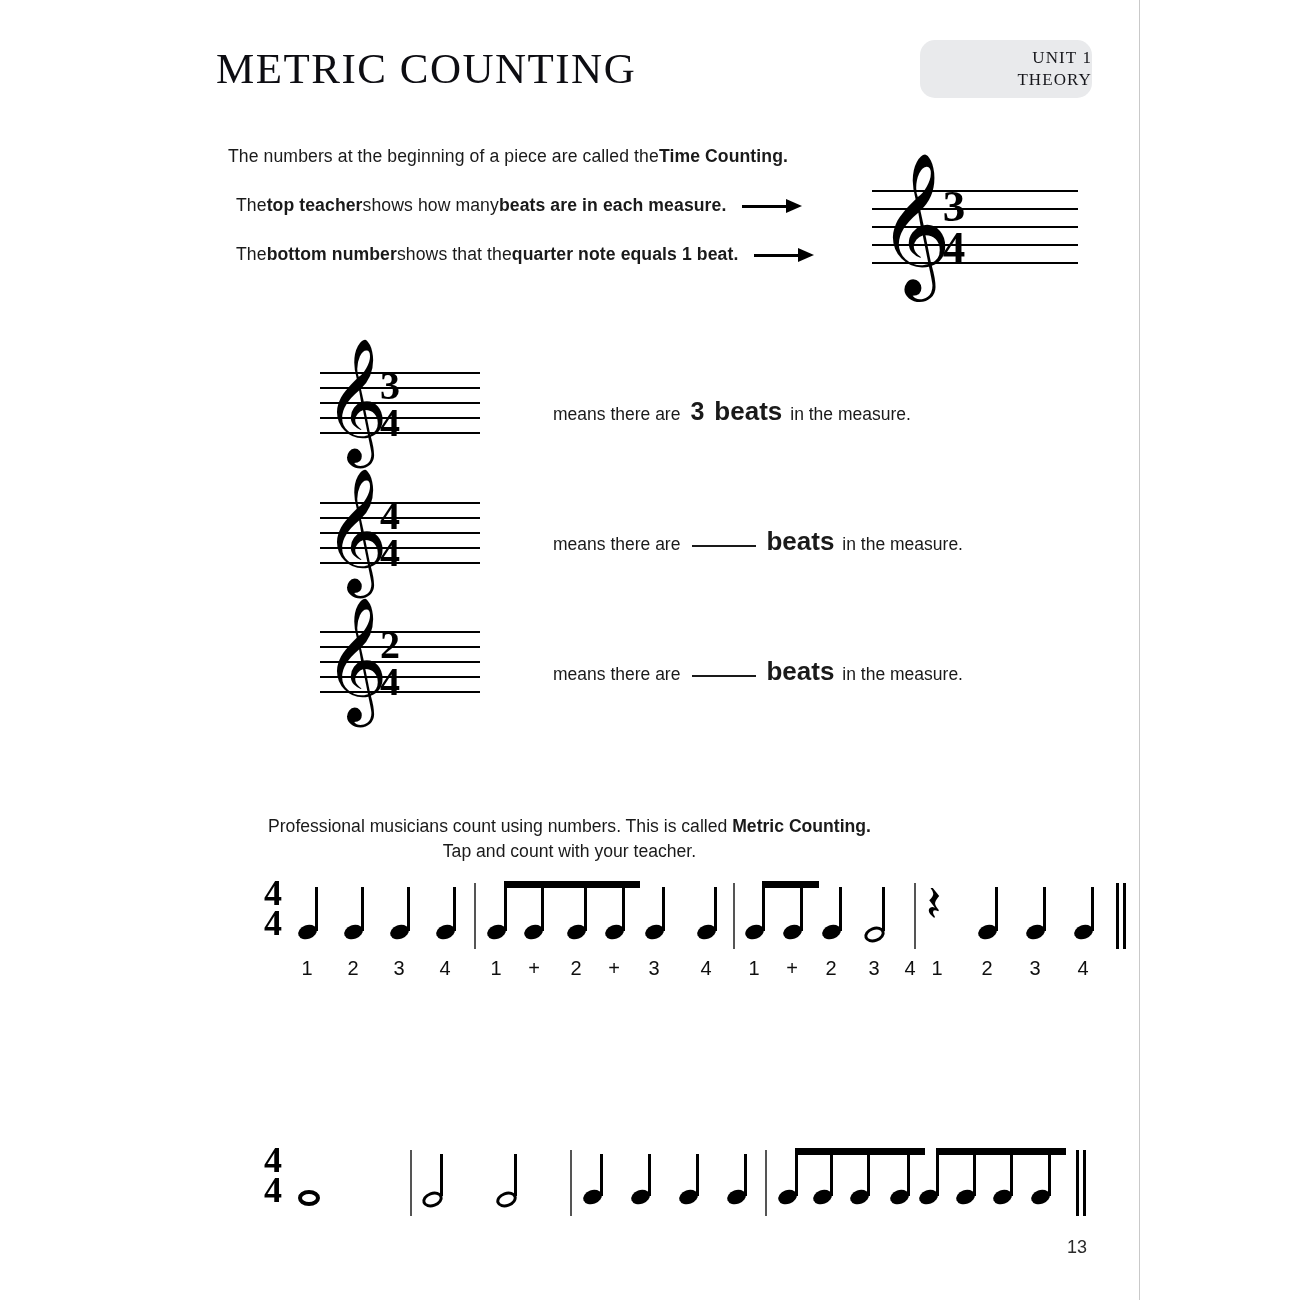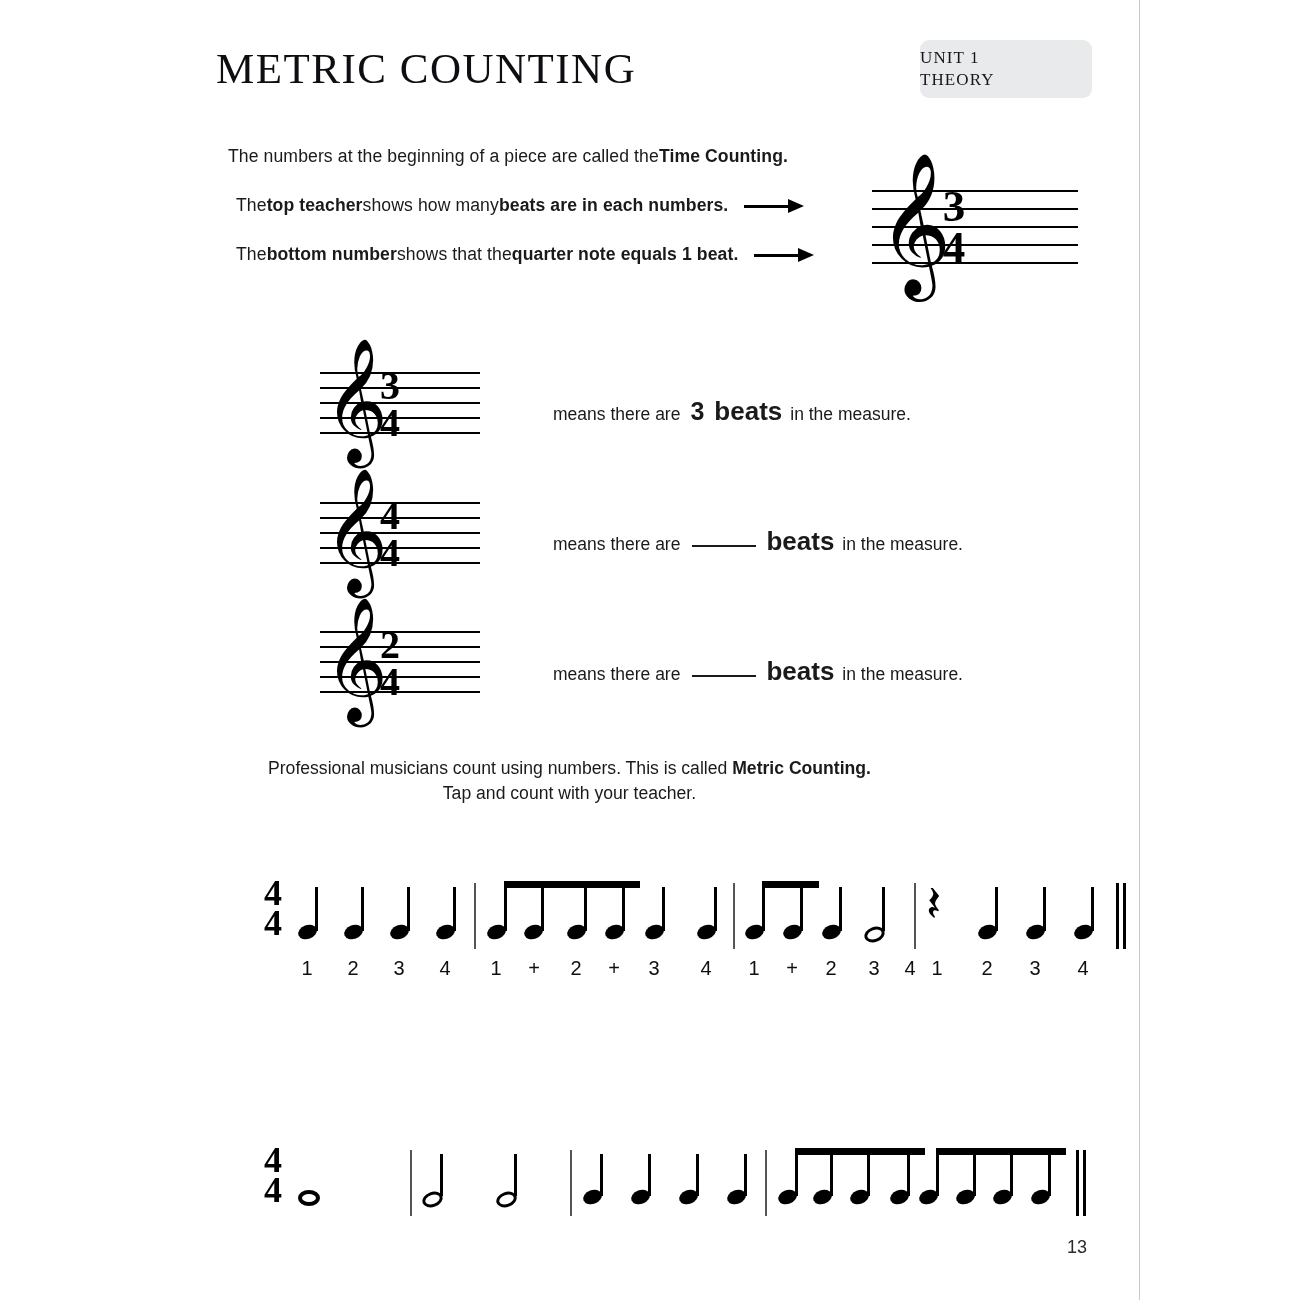--- a/index.html
+++ b/index.html
@@ -36,24 +36,24 @@
     color: #0d0d12;
     white-space: nowrap;
   }
   .unit-badge {
     position: absolute;
     left: 920px;
     top: 40px;
     width: 172px;
     height: 58px;
     background: #e9eaec;
-    border-radius: 9px;
+    border-radius: 15px;
     display: flex;
     flex-direction: column;
-    align-items: flex-start;
+    align-items: flex-end;
     justify-content: center;
     font-family: "Liberation Serif", serif;
     font-size: 17px;
     letter-spacing: 1.1px;
     color: #16161b;
     line-height: 1.28;
   }
 
   
   .intro {
@@ -274,21 +274,21 @@
 
   <div class="intro">
     <div class="intro-line l1">
       <span>The numbers at the beginning of a piece are called the </span>
         <b>Time Counting.</b>
     </div>
     <div class="intro-line l2">
       <span>The </span>
         <b>top teacher</b>
         <span> shows how many </span>
-        <b>beats are in each numbers.</b>
+        <b>beats are in each measure.</b>
       <span class="arrow"></span>
     </div>
     <div class="intro-line l3">
       <span>The </span>
         <b>bottom number</b>
         <span> shows that the </span>
         <b>quarter note equals 1 beat.</b>
       <span class="arrow"></span>
     </div>
   </div>
@@ -364,21 +364,21 @@
       <span>4</span>
     </div>
   </div>
   <div class="ex-text" style="left:553px; top:656px;">
     <span class="small">means there are</span>
     <span class="blank"></span>
     <span class="beats">beats</span>
     <span class="small">in the measure.</span>
   </div>
 
-  <div class="para-center" style="top:756px;">
+  <div class="para-center" style="top:814px;">
     <div>
       <span>Professional musicians count using numbers. This is called </span><b>Metric Counting.</b>
     </div>
     <div>Tap and count with your teacher.</div>
   </div>
 
   <div class="rhythm" style="left:250px; top:865px; width:830px; height:115px;">
 
     <div class="rsig" style="left:8px; top:14px; width:30px;">
       <span>4</span>

